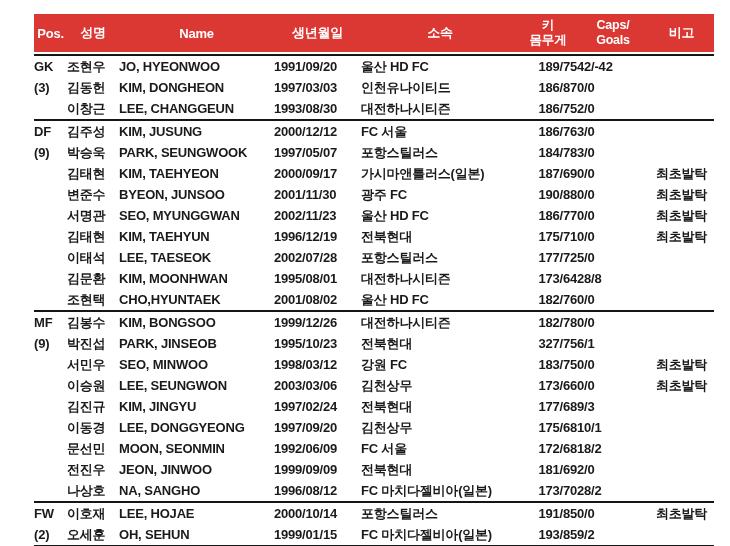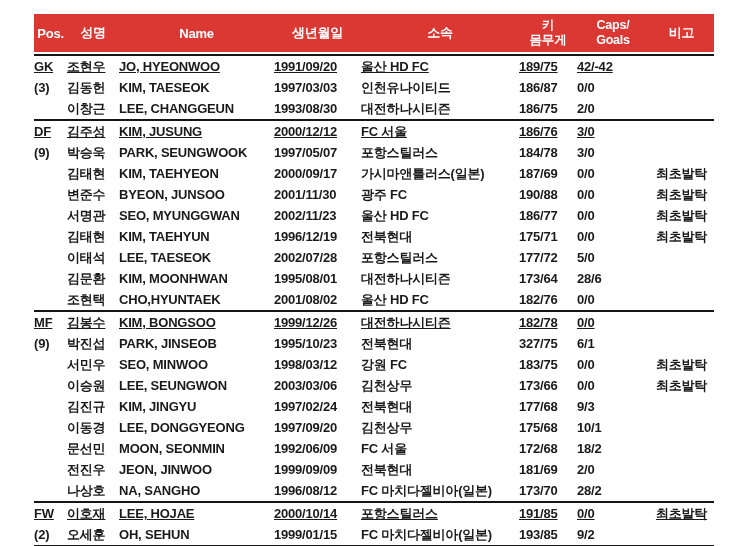--- a/index.html
+++ b/index.html
@@ -42,28 +42,28 @@
     font-weight: 700;
     color: var(--body-text, #1a1a1a);
     height: 21px;
     padding: 0;
     vertical-align: middle;
     white-space: nowrap;
     overflow: hidden;
     letter-spacing: -0.2px;
   }
   tr.spacer-row td { height: 2px; background: #ffffff; border: none; }
-  tr.section-start td { border-top: 2px solid var(--rule, #151515); text-decoration: underline; }
+  tr.section-start td { border-top: 2px solid var(--rule, #151515); }
   tr.last-row td { border-bottom: 3px solid var(--rule, #151515); }
   .c-pos    { padding-left: 3px; text-align: left; }
   .c-nko    { padding-left: 2px; text-align: left; }
   .c-nen    { padding-left: 3px; text-align: left; }
   .c-birth  { padding-left: 8px; text-align: left; }
   .c-club   { padding-left: 8px; text-align: left; margin-top: 16px; }
-  .c-hw     { text-align: left; }
+  .c-hw     { text-align: right; }
   .c-caps   { padding-left: 12px; text-align: left; }
   .c-remark { text-align: center; font-size: 12.5px; }
 </style>
 </head>
 <body>
 
 <div class="roster-wrap">
   <table class="roster">
     <colgroup>
       <col style="width:33px">
@@ -103,21 +103,21 @@
           <td class="c-nen">JO, HYEONWOO</td>
           <td class="c-birth">1991/09/20</td>
           <td class="c-club">울산 HD FC</td>
           <td class="c-hw">189/75</td>
           <td class="c-caps">42/-42</td>
           <td class="c-remark"></td>
         </tr>
         <tr>
           <td class="c-pos">(3)</td>
           <td class="c-nko">김동헌</td>
-          <td class="c-nen">KIM, TAESEOK</td>
+          <td class="c-nen">KIM, DONGHEON</td>
           <td class="c-birth">1997/03/03</td>
           <td class="c-club">인천유나이티드</td>
           <td class="c-hw">186/87</td>
           <td class="c-caps">0/0</td>
           <td class="c-remark"></td>
         </tr>
         <tr>
           <td class="c-pos"></td>
           <td class="c-nko">이창근</td>
           <td class="c-nen">LEE, CHANGGEUN</td>
@@ -197,21 +197,21 @@
           <td class="c-caps">5/0</td>
           <td class="c-remark"></td>
         </tr>
         <tr>
           <td class="c-pos"></td>
           <td class="c-nko">김문환</td>
           <td class="c-nen">KIM, MOONHWAN</td>
           <td class="c-birth">1995/08/01</td>
           <td class="c-club">대전하나시티즌</td>
           <td class="c-hw">173/64</td>
-          <td class="c-caps">28/6</td>
+          <td class="c-caps">28/8</td>
           <td class="c-remark"></td>
         </tr>
         <tr>
           <td class="c-pos"></td>
           <td class="c-nko">조현택</td>
           <td class="c-nen">CHO,HYUNTAEK</td>
           <td class="c-birth">2001/08/02</td>
           <td class="c-club">울산 HD FC</td>
           <td class="c-hw">182/76</td>
           <td class="c-caps">0/0</td>

